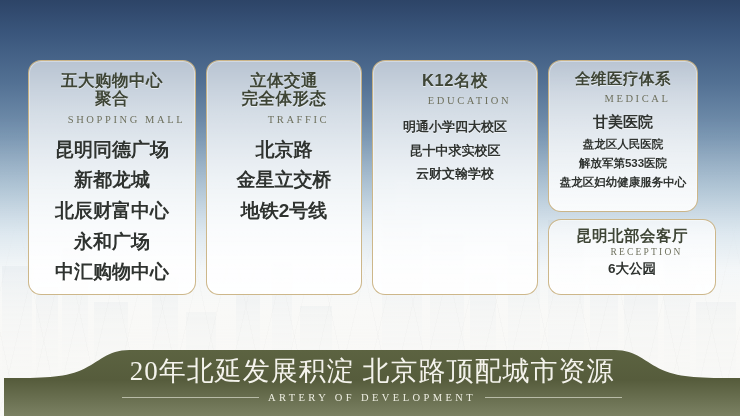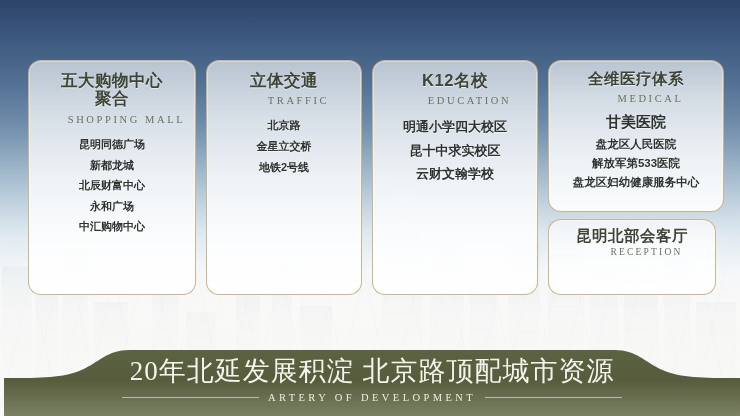--- a/index.html
+++ b/index.html
@@ -44,21 +44,21 @@
        rgba(255,255,255,.86) 78%,
        rgba(255,255,255,.90) 100%);
     box-shadow:0 0 0 1px rgba(255,255,255,.35) inset;
     backdrop-filter:blur(1px);
     text-align:center;
     box-sizing:border-box;
   }
   .c1{left:28px;  top:60px; width:168px;height:235px;}
   .c2{left:206px; top:60px; width:156px;height:235px;}
   .c3{left:372px; top:60px; width:166px;height:235px;}
-  .c4{left:548px; top:60px; width:176px;height:152px;}
+  .c4{left:548px; top:60px; width:150px;height:152px;}
   .c5{left:548px; top:219px;width:168px;height:76px;}
 
   .h-cn{
     font-family:"Liberation Sans","DejaVu Sans",sans-serif;
     font-weight:700;color:#3e4536;letter-spacing:.5px;line-height:1.12;
     text-shadow:0 1px 0 rgba(255,255,255,.55);
   }
   .c1 .h-cn,.c2 .h-cn,.c3 .h-cn{font-size:16.5px;margin:10px 0 0;}
   .c4 .h-cn{font-size:15.5px;margin:9px 0 0;}
   .c5 .h-cn{font-size:15.5px;margin:7px 0 0;}
@@ -70,21 +70,21 @@
   }
   .c5 .h-en{margin-top:3px;font-size:9.5px;letter-spacing:2.2px;}
 
   .body{margin-top:13px;}
   .c4 .body{margin-top:9px;}
   .c5 .body{margin-top:4px;}
   .body p{
     margin:0 0 6px;color:#2f3330;font-weight:700;
     line-height:1.24;text-shadow:0 1px 0 rgba(255,255,255,.5);
   }
-  .c1 .body p,.c2 .body p,.c3 .body p{font-size:11px;margin-bottom:7px;}
+  .c1 .body p,.c2 .body p,.c3 .body p{font-size:19px;margin-bottom:7px;}
   .c3 .body p{font-size:13px;}
   .c4 .body p.lead{font-size:15px;margin-bottom:5px;}
   .c4 .body p{font-size:11.5px;margin-bottom:5px;}
   .c5 .body p{font-size:13.5px;margin-bottom:0;}
 
   
   .banner{
     position:absolute;left:4px;right:0;bottom:0;height:76px;
   }
   .banner svg{position:absolute;inset:0;width:100%;height:100%;display:block;}
@@ -162,20 +162,21 @@
       <p>新都龙城</p>
       <p>北辰财富中心</p>
       <p>永和广场</p>
       <p>中汇购物中心</p>
     </div>
   </div>
 
   <div class="card c2">
     <div class="h-cn">
       <div>立体交通</div>
+      <div>完全体形态</div>
     </div>
     <div class="h-en">TRAFFIC</div>
     <div class="body">
       <p>北京路</p>
       <p>金星立交桥</p>
       <p>地铁2号线</p>
     </div>
   </div>
 
   <div class="card c3">
@@ -201,20 +202,23 @@
       <p>解放军第533医院</p>
       <p>盘龙区妇幼健康服务中心</p>
     </div>
   </div>
 
   <div class="card c5">
     <div class="h-cn">
       <div>昆明北部会客厅</div>
     </div>
     <div class="h-en">RECEPTION</div>
+    <div class="body">
+      <p>6大公园</p>
+    </div>
   </div>
 
   <div class="banner">
     <svg viewBox="0 0 740 76" preserveAspectRatio="none">
       <defs>
         <linearGradient id="bg-green" x1="0" y1="0" x2="0" y2="1">
           <stop offset="0%" stop-color="#5c6341"></stop>
           <stop offset="45%" stop-color="#565c3c"></stop>
           <stop offset="100%" stop-color="#7b8163"></stop>
         </linearGradient>

